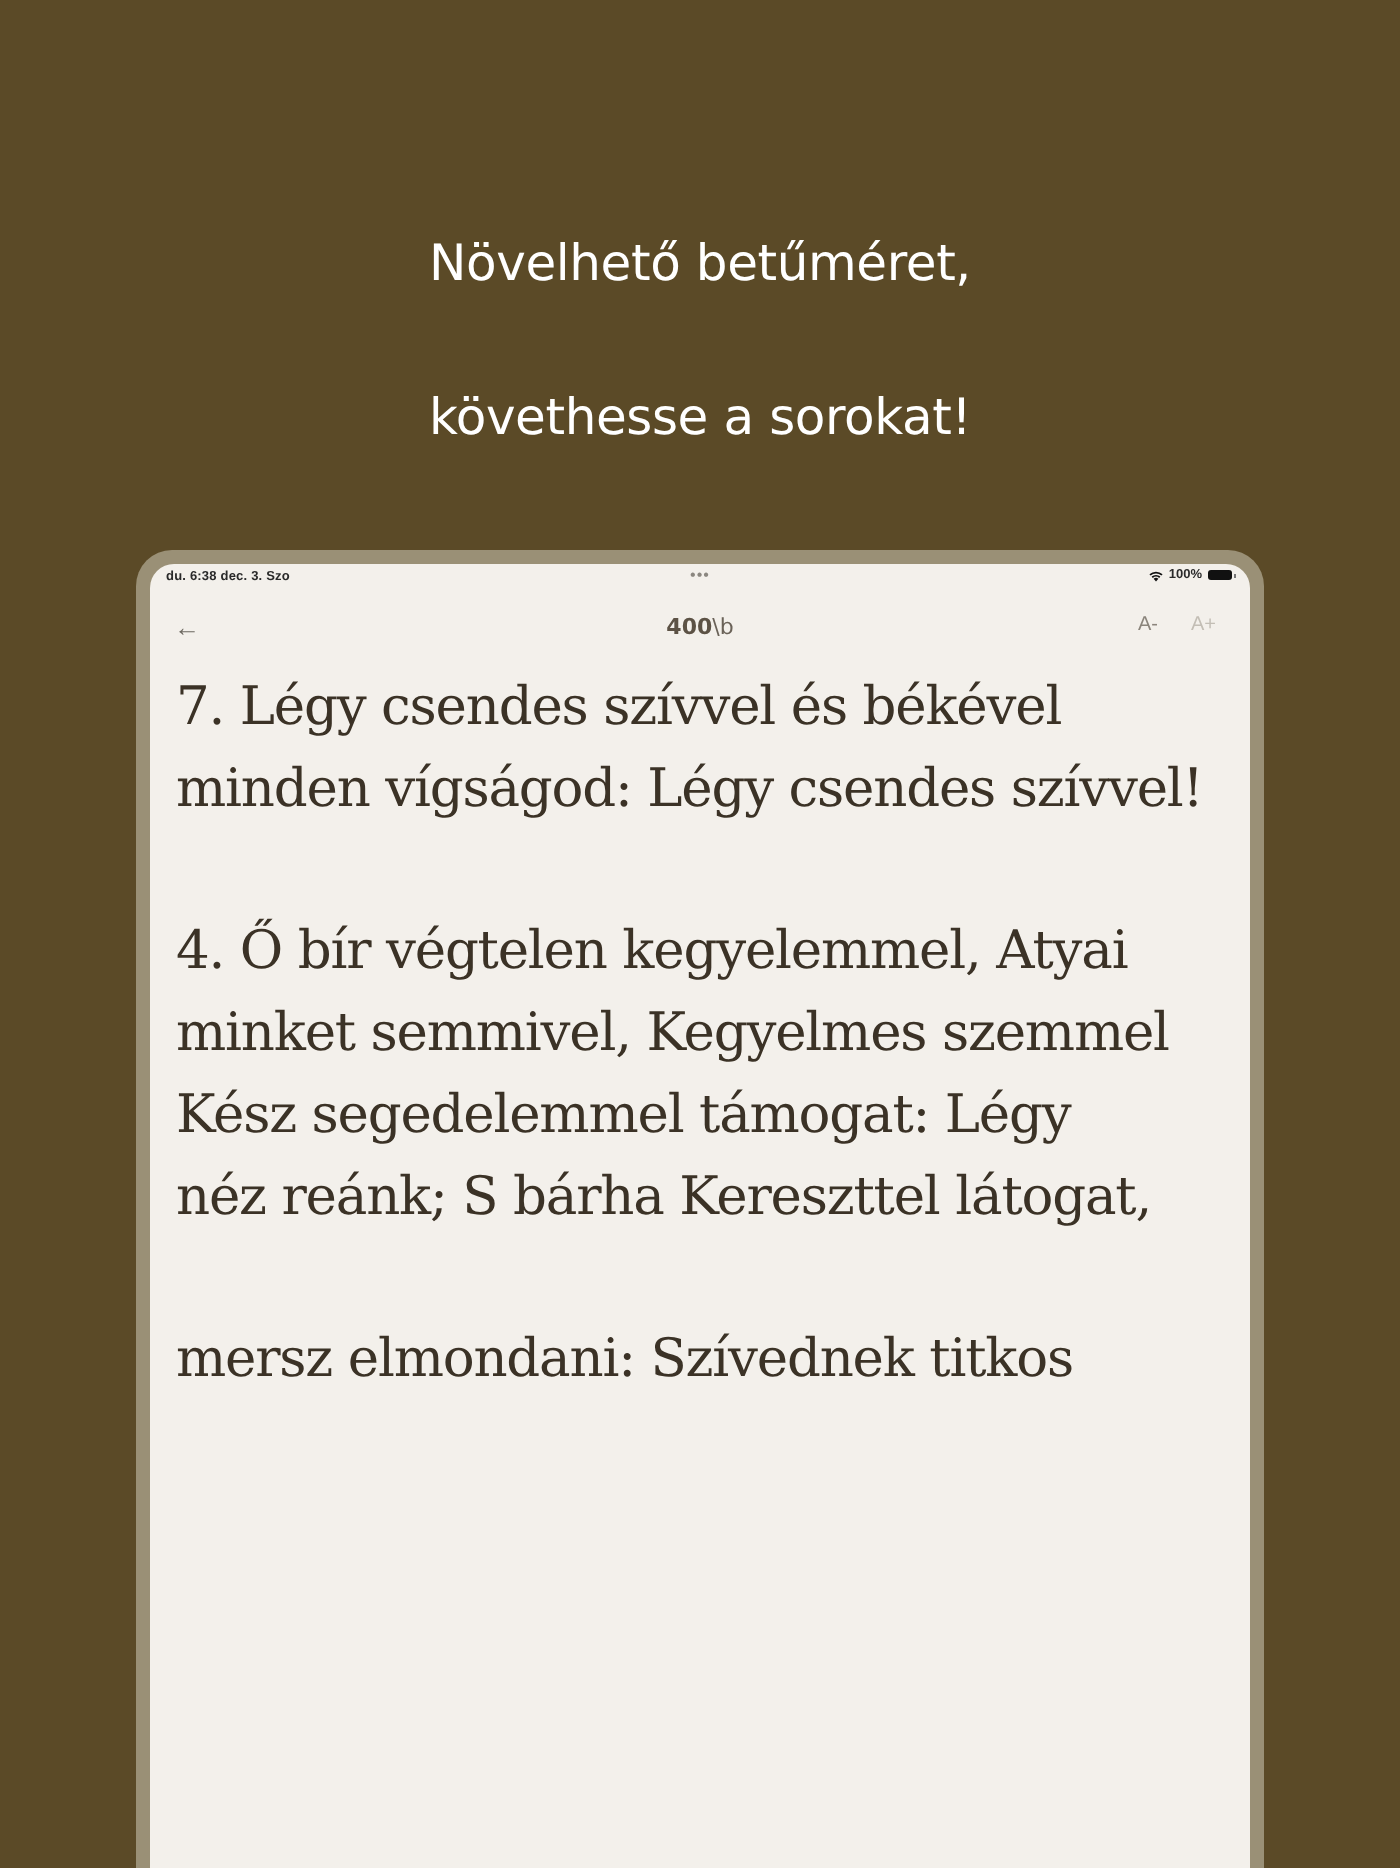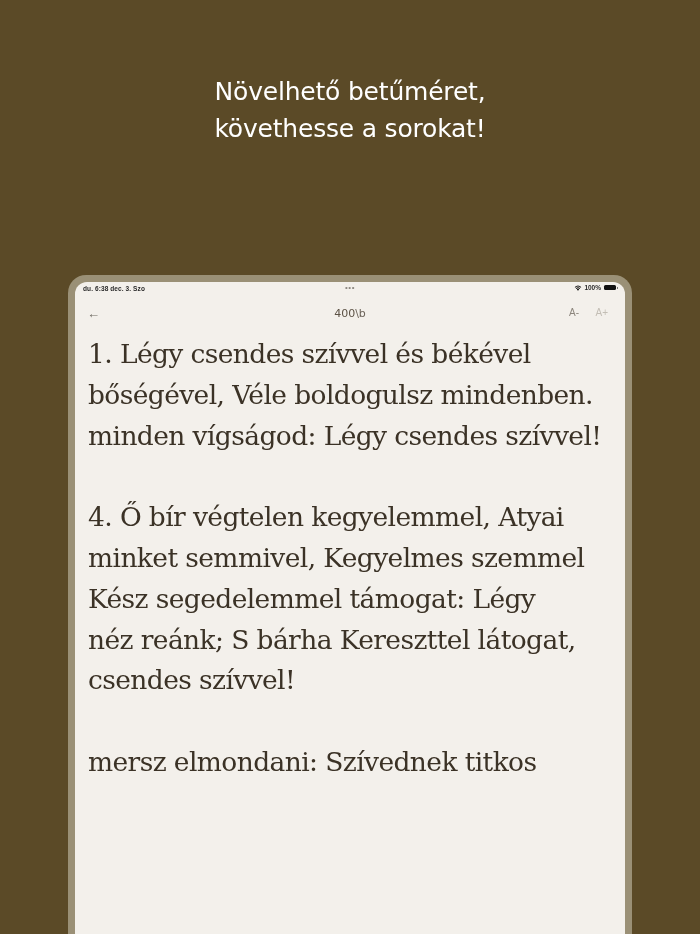--- a/index.html
+++ b/index.html
@@ -19,21 +19,21 @@
       top: 73px;
       left: 0;
       width: 700px;
       text-align: center;
       color: #ffffff;
       font-family: "DejaVu Sans", sans-serif;
       font-size: 25px;
       line-height: 37px;
       letter-spacing: -0.2px;
     }
-    .headline div { white-space: nowrap; }
+    .headline div { white-space: nowrap; margin-top: 40px; }
     .device {
       position: absolute;
       left: 68px;
       top: 275px;
       width: 564px;
       height: 700px;
       background: #9a9076;
       border-radius: 18px;
     }
     .screen {
@@ -116,21 +116,21 @@
     .nav-title {
       position: absolute;
       left: 50%;
       transform: translateX(-50%);
       top: 5px;
       font-size: 11px;
       color: #5c5245;
       font-family: "DejaVu Sans", sans-serif;
       white-space: nowrap;
     }
-    .nav-title .num { font-weight: normal; }
+    .nav-title .num { font-weight: bold; }
     .nav-title .suffix { font-weight: normal; color: #6a6258; }
     .font-dec {
       position: absolute;
       right: 46px;
       top: 5px;
       font-size: 10px;
       color: #8b857c;
       cursor: pointer;
     }
     .font-inc {
@@ -186,30 +186,28 @@
 
     <div class="nav-bar">
       <span class="back-btn">←</span>
       <span class="nav-title"><span class="num">400</span><span class="suffix">\b</span></span>
       <span class="font-dec">A-</span>
       <span class="font-inc">A+</span>
     </div>
 
     <div class="content">
       <div class="stanza">
-        <div class="line">1. Légy csendes szívvel és békével</div>
-        <div class="line">bőségével, Véle boldogulsz mindenben.</div>
+        <div class="line">7. Légy csendes szívvel és békével</div>
         <div class="line">minden vígságod: Légy csendes szívvel!</div>
       </div>
       <div class="stanza">
         <div class="line">4. Ő bír végtelen kegyelemmel, Atyai</div>
         <div class="line">minket semmivel, Kegyelmes szemmel</div>
         <div class="line">Kész segedelemmel támogat: Légy</div>
         <div class="line">néz reánk;  S bárha Kereszttel látogat,</div>
-        <div class="line">csendes szívvel!</div>
       </div>
       <div class="stanza">
         <div class="line">mersz elmondani: Szívednek titkos</div>
       </div>
     </div>
 
   </div>
 </div>
 
 </body></html>

